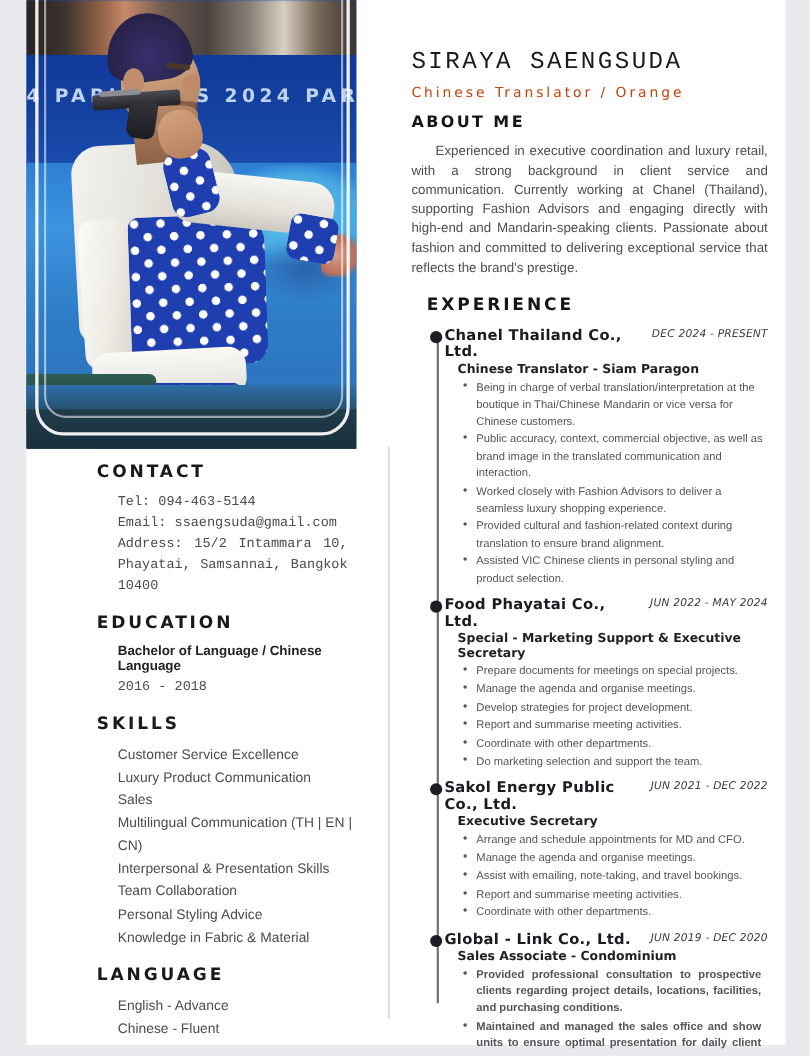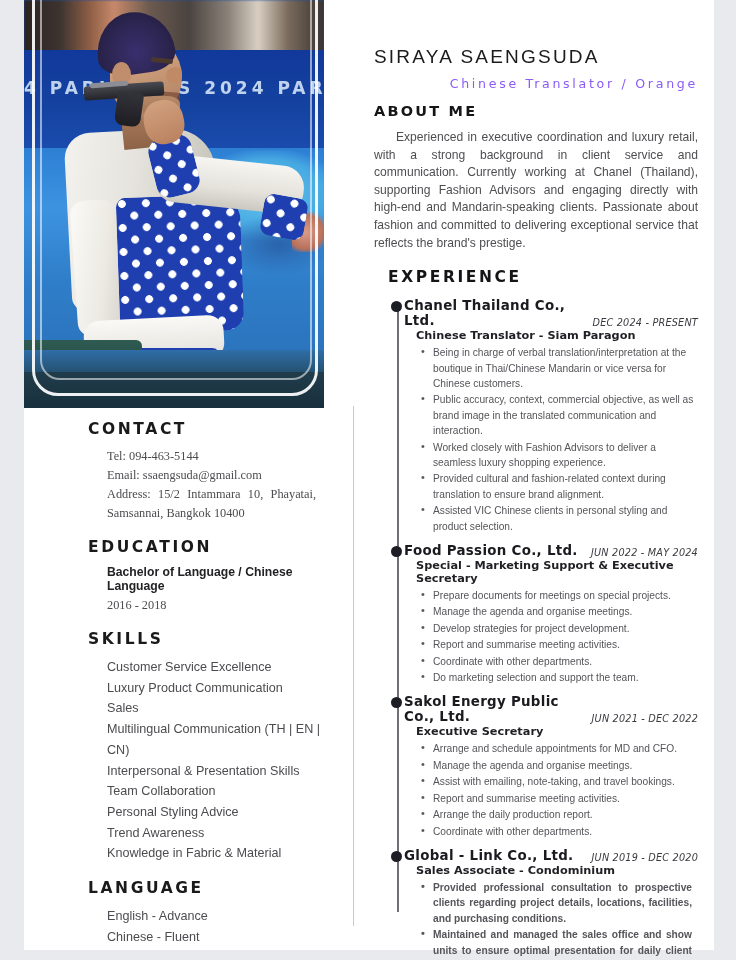--- a/index.html
+++ b/index.html
@@ -193,21 +193,21 @@
   }
   .sec-head {
     font-family: "DejaVu Sans", sans-serif;
     font-size: 15.5px; font-weight: 700; color: #1a1a1a;
     letter-spacing: 2.6px; margin: 0 0 9px 0;
   }
   #left .sec-head { margin-left: 22px; }
   .lblock { margin-bottom: 15px; }
   .ltext {
     font-size: 12.3px; color: #4c4c50; line-height: 19px;
-    margin-left: 41px; font-family: Liberation Serif, serif;
+    margin-left: 41px; font-family: Liberation Mono, monospace;
   }
   .ltext.just { text-align: justify; margin-right: 16px; }
   .edu-title {
     font-size: 12.2px; font-weight: 700; color: #232326;
     margin-left: 41px; margin-bottom: 3px;
   }
   .skill-item, .lang-item {
     font-size: 12.6px; color: #4c4c50; line-height: 20.7px; margin-left: 41px;
   }
 
@@ -216,29 +216,28 @@
     position: absolute; left: 329px; top: 406px; width: 1px; height: 520px;
     background: #c9c9cd;
   }
 
   
   #right {
     position: absolute; left: 330px; top: 0; width: 360px; height: 950px;
     padding: 42px 16px 0 20px;
   }
   #name {
-    font-family: Liberation Sans, sans-serif;
-    font-size: 19px; font-weight: 400; color: #1b1b1e;
+    font-family: Liberation Mono, monospace;
+    font-size: 22px; font-weight: 400; color: #1b1b1e;
     letter-spacing: 2.2px; line-height: 30px; margin-bottom: 4px;
   }
   #subtitle {
     font-family: "DejaVu Sans", sans-serif;
-    font-size: 12.6px; color: #8b5cf6; letter-spacing: 2.7px;
+    font-size: 12.6px; color: #c2410c; letter-spacing: 2.7px;
     margin-bottom: 12px;
-    text-align: right;
   }
   #about-head {
     font-family: "DejaVu Sans", sans-serif;
     font-size: 14.5px; font-weight: 700; color: #151518;
     letter-spacing: 2.2px; margin-bottom: 10px;
   }
   #about-text {
     font-size: 12.1px; color: #4e4e52; line-height: 17.6px;
     text-align: justify; text-indent: 22px; margin-bottom: 16px;
   }
@@ -252,21 +251,21 @@
     position: absolute; left: 23px; top: 6px; width: 1.6px;
     height: 608px; background: #6f6f75;
   }
   .job { position: relative; margin-bottom: 9px; }
   .job-dot {
     position: absolute; left: -13.5px; top: 3px;
     width: 11px; height: 11px; border-radius: 50%;
     background: #1d1d26;
   }
   .job-head {
-    display: flex; align-items: flex-end; justify-content: space-between;
+    display: flex; align-items: flex-start; justify-content: space-between;
   }
   .job-company {
     font-family: "DejaVu Sans", sans-serif;
     font-size: 13.4px; font-weight: 700; color: #1a1a1f;
     letter-spacing: .3px;
   }
   .job-date {
     font-family: "DejaVu Sans", sans-serif;
     font-size: 9.7px; font-style: italic; color: #3a3a40;
     letter-spacing: .2px; white-space: nowrap; padding-left: 8px;
@@ -348,21 +347,20 @@
 
     <div class="lblock">
       <div class="sec-head">SKILLS</div>
       <div class="skill-item">Customer Service Excellence</div>
       <div class="skill-item">Luxury Product Communication</div>
       <div class="skill-item">Sales</div>
       <div class="skill-item">Multilingual Communication (TH | EN | CN)</div>
       <div class="skill-item">Interpersonal &amp; Presentation Skills</div>
       <div class="skill-item">Team Collaboration</div>
       <div class="skill-item">Personal Styling Advice</div>
-      <div class="skill-item">Trend Awareness</div>
       <div class="skill-item">Knowledge in Fabric &amp; Material</div>
     </div>
 
     <div class="lblock">
       <div class="sec-head">LANGUAGE</div>
       <div class="lang-item">English - Advance</div>
       <div class="lang-item">Chinese - Fluent</div>
 
     </div>
 
@@ -395,21 +393,21 @@
           <li>Public accuracy, context, commercial objective, as well as brand image in the translated communication and interaction.</li>
           <li>Worked closely with Fashion Advisors to deliver a seamless luxury shopping experience.</li>
           <li>Provided cultural and fashion-related context during translation to ensure brand alignment.</li>
           <li>Assisted VIC Chinese clients in personal styling and product selection.</li>
         </ul>
       </div>
 
       <div class="job">
         <div class="job-dot"></div>
         <div class="job-head">
-          <span class="job-company">Food Passion Co., Ltd.</span>
+          <span class="job-company">Food Phayatai Co., Ltd.</span>
           <span class="job-date">JUN 2022 - MAY 2024</span>
         </div>
         <div class="job-role">Special - Marketing Support &amp; Executive Secretary</div>
         <ul class="job-bullets">
           <li>Prepare documents for meetings on special projects.</li>
           <li>Manage the agenda and organise meetings.</li>
           <li>Develop strategies for project development.</li>
           <li>Report and summarise meeting activities.</li>
           <li>Coordinate with other departments.</li>
           <li>Do marketing selection and support the team.</li>
@@ -421,21 +419,20 @@
         <div class="job-head">
           <span class="job-company">Sakol Energy Public Co., Ltd.</span>
           <span class="job-date">JUN 2021 - DEC 2022</span>
         </div>
         <div class="job-role">Executive Secretary</div>
         <ul class="job-bullets">
           <li>Arrange and schedule appointments for MD and CFO.</li>
           <li>Manage the agenda and organise meetings.</li>
           <li>Assist with emailing, note-taking, and travel bookings.</li>
           <li>Report and summarise meeting activities.</li>
-          <li>Arrange the daily production report.</li>
           <li>Coordinate with other departments.</li>
         </ul>
       </div>
 
       <div class="job">
         <div class="job-dot"></div>
         <div class="job-head">
           <span class="job-company">Global - Link Co., Ltd.</span>
           <span class="job-date">JUN 2019 - DEC 2020</span>
         </div>

